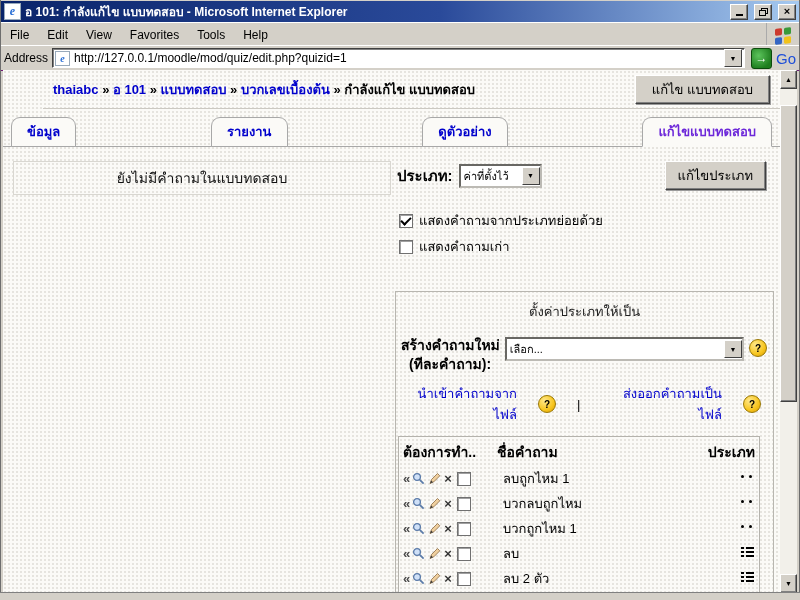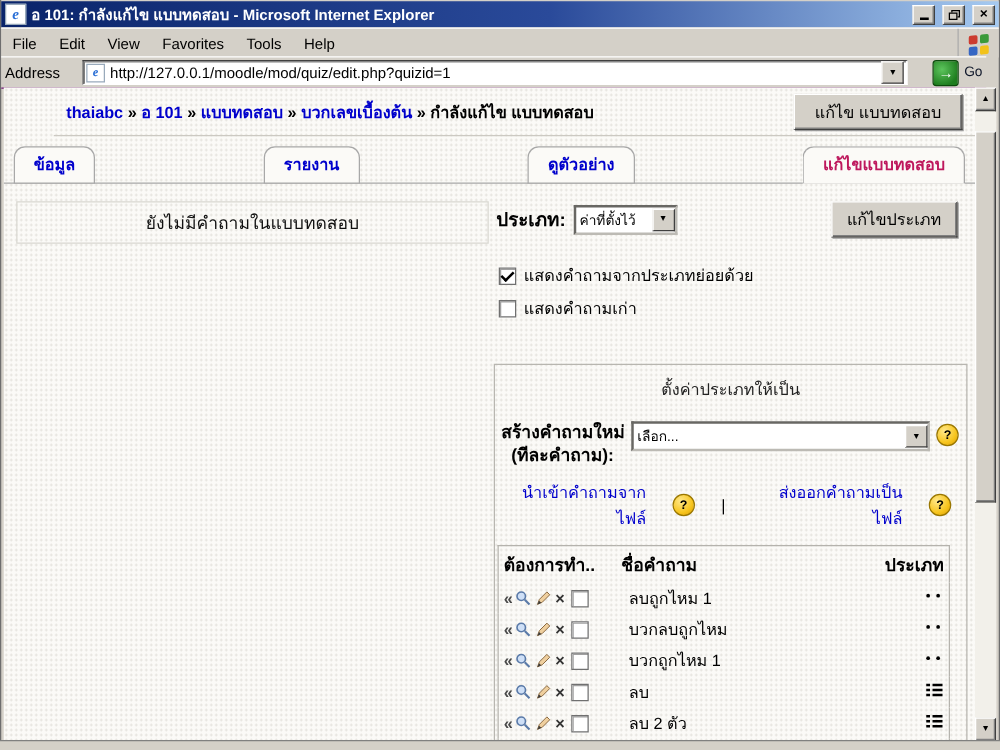--- a/index.html
+++ b/index.html
@@ -23,35 +23,35 @@
   .glyph-restore::before{content:"";position:absolute;top:0;right:0;width:5px;height:4px;border:1px solid #000;}
   .glyph-restore::after{content:"";position:absolute;bottom:0;left:0;width:5px;height:4px;border:1px solid #000;background:#d4d0c8;}
   .glyph-close{font-size:11px;font-weight:bold;color:#000;line-height:1;}
   
   .menubar{position:absolute;top:22px;left:1px;right:1px;height:23px;display:flex;align-items:center;
     border-top:1px solid #fff;background:#d4d0c8;}
   .menu-item{font-size:12px;padding:4px 9px;color:#000;cursor:pointer;}
   .logo-block{margin-left:auto;width:32px;height:23px;display:flex;align-items:center;justify-content:center;
     border-left:1px solid #aaa;}
   
-  .addressbar{position:absolute;top:45px;left:1px;right:11px;height:24px;display:flex;align-items:center;
-    padding:0 3px;gap:18px;background:#d4d0c8;border-top:1px solid #fff;border-bottom:1px solid #701a75;}
+  .addressbar{position:absolute;top:45px;left:1px;right:1px;height:24px;display:flex;align-items:center;
+    padding:0 3px;gap:4px;background:#d4d0c8;border-top:1px solid #fff;border-bottom:1px solid #701a75;}
   .address-label{font-size:12px;color:#000;}
   .address-field{flex:1;height:18px;background:#fff;border:1px solid;border-color:#404040 #fff #fff #404040;
     box-shadow:inset 1px 1px 0 #808080;display:flex;align-items:center;padding:0 2px;gap:4px;min-width:0;}
   .addr-icon{width:13px;height:13px;border:1px solid #9ab;background:#fff;flex:none;
     display:flex;align-items:center;justify-content:center;font:italic bold 10px "Liberation Serif",serif;color:#2a6fd6;}
   .addr-url{font-size:12px;color:#000;white-space:nowrap;overflow:hidden;flex:1;}
   .addr-drop{width:16px;height:16px;flex:none;background:#d4d0c8;border:1px solid;border-color:#fff #404040 #404040 #fff;
     display:flex;align-items:center;justify-content:center;font-size:7px;cursor:pointer;}
   .go-wrap{display:flex;align-items:center;gap:4px;padding-left:2px;}
   .go-btn{width:19px;height:19px;border-radius:3px;border:1px solid #0c4a0c;
     background:radial-gradient(circle at 35% 35%,#5cc45c,#1e7d1e 75%);
     color:#fff;font-weight:bold;font-size:12px;display:flex;align-items:center;justify-content:center;cursor:pointer;}
-  .go-label{font-size:11px;color:#0f172a;}
+  .go-label{font-size:15px;color:#1d4ed8;}
   
   .content{position:absolute;top:70px;left:3px;right:3px;bottom:7px;overflow:hidden;
     background-color:#fbfaf7;
     background-image:radial-gradient(#e6e4df 0.8px,transparent 1px);
     background-size:4px 4px;}
   .page{position:absolute;left:0;top:0;right:17px;bottom:0;overflow:hidden;}
   .bottom-frame{position:absolute;left:0;right:0;bottom:0;height:7px;background:#d4d0c8;border-top:1px solid #808080;}
   
   .scrollbar{position:absolute;top:0;right:0;bottom:0;width:17px;background:#f2f0ea;}
   .scroll-btn{position:absolute;left:0;right:0;height:17px;background:#d4d0c8;border:1px solid;
@@ -64,21 +64,21 @@
   .headerbar{position:relative;padding:9px 8px 7px 10px;border-bottom:1px solid #ccc9c2;min-height:22px;margin-left:40px;}
   .bc-link{color:#0000cc;font-weight:bold;font-size:13px;cursor:pointer;}
   .bc-sep{color:#000;font-weight:bold;font-size:13px;}
   .bc-current{color:#000;font-weight:bold;font-size:13px;}
   .edit-quiz-btn{position:absolute;right:10px;top:5px;padding:3px 16px;font-size:13px;background:#d4d0c8;
     border:1px solid;border-color:#fff #404040 #404040 #fff;box-shadow:inset -1px -1px 0 #808080,1px 1px 0 #9a9a9a;cursor:pointer;}
   
   .tabs{margin-top:8px;padding:0 8px;border-bottom:1px solid #a8a8a8;display:flex;justify-content:space-between;gap:3px;}
   .tab{margin-bottom:-1px;border:1px solid #a8a8a8;border-radius:9px 9px 0 0;padding:3px 15px 4px;
     background:#fbfaf7;font-size:13px;font-weight:bold;color:#0000cc;cursor:pointer;}
-  .tab.active{color:#be185d;border-bottom-color:#fbfaf7;}
+  .tab.active{color:#6d28d9;border-bottom-color:#fbfaf7;}
   
   .cols{display:flex;margin-top:14px;align-items:flex-start;}
   .col-left{width:392px;flex:none;}
   .col-right{flex:1;min-width:0;padding-right:4px;}
   .empty-box{margin:0 4px 0 10px;border:1px solid #d9d7d1;padding:5px 4px;text-align:center;font-size:14px;color:#111;}
   
   .category-row{display:flex;align-items:center;margin:0 2px 0 2px;}
   .category-label{font-weight:bold;font-size:15px;}
   .sel{display:inline-flex;align-items:center;background:#fff;border:2px inset #bcbab4;height:20px;
     padding-left:3px;cursor:pointer;}

